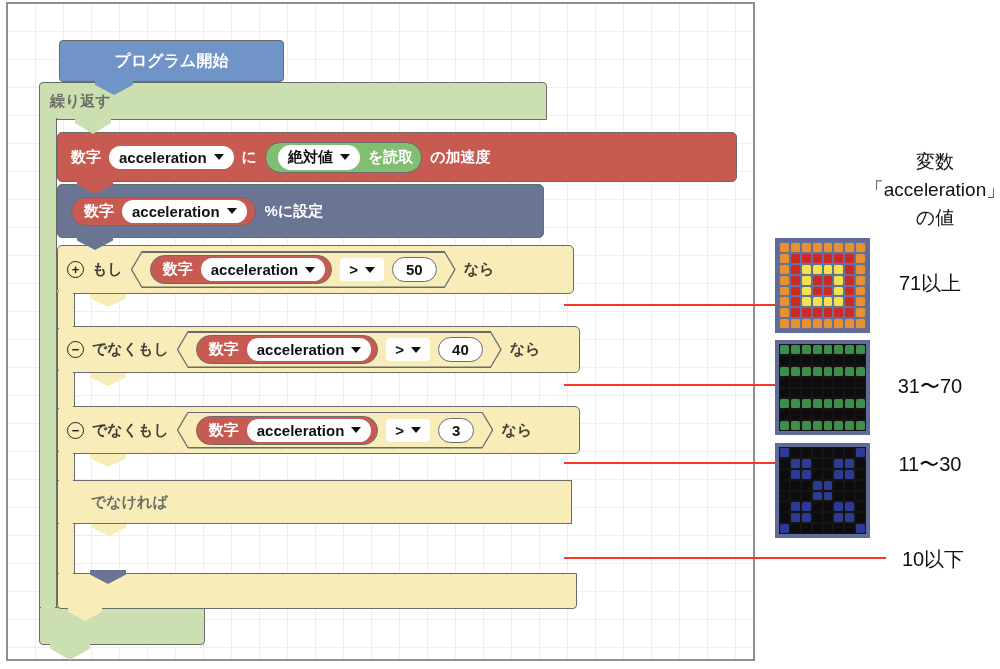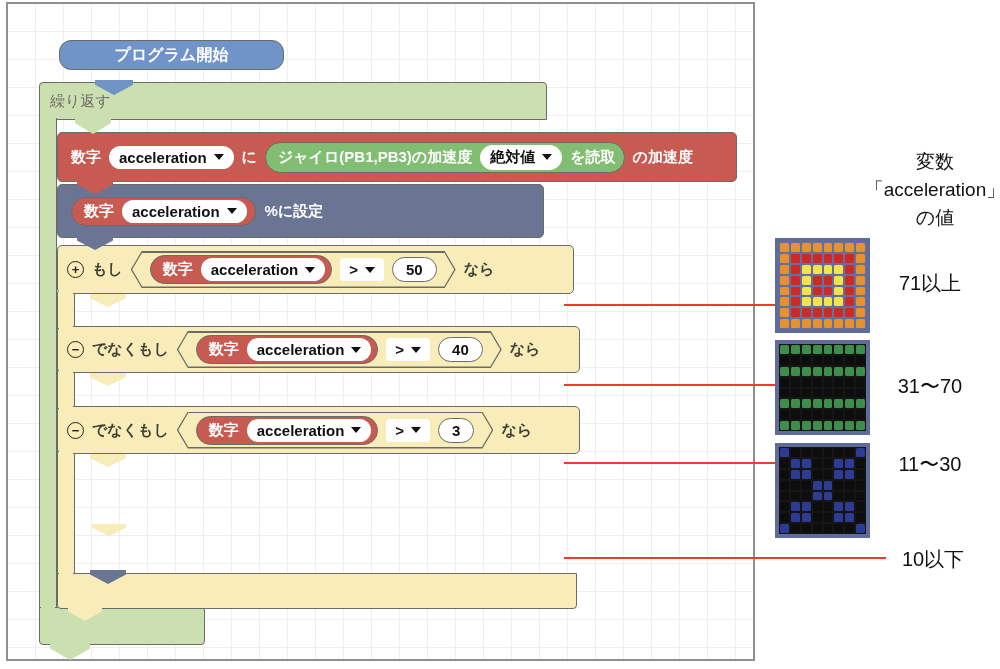--- a/index.html
+++ b/index.html
@@ -17,21 +17,21 @@
   .z1{z-index:1}.z2{z-index:2}
   .fill-start{background:#7094C8}.fill-green{background:#CBDFB0}.fill-red{background:#C75B52}
   .fill-rep{background:#81BE72}.fill-slate{background:#6A7593}.fill-yellow{background:#F8ECB8}
   .rad{border-radius:5px}
   .spine{border-width:0 1.5px;}
   .patch{position:absolute;z-index:3;}
   .tab{position:absolute;z-index:4;clip-path:polygon(0 0,100% 0,100% 32%,50% 100%,0 32%);
        filter:drop-shadow(1px 1px 0 rgba(107,107,107,.75)) drop-shadow(-1px 0 0 rgba(107,107,107,.5));}
   
   .wt{color:#fff;font-weight:bold;font-size:15px;}
-  .gt{color:#6d6d64;font-weight:normal;font-size:15px;}
+  .gt{color:#6d6d64;font-weight:bold;font-size:15px;}
   .yt{color:#403f36;font-weight:bold;font-size:15px;}
   .dd{background:#fff;border-radius:15px;padding:3px 10px;display:inline-flex;align-items:center;
       font-weight:bold;font-size:15px;color:#111;}
   .dd-sq{border-radius:4px;padding:3px 9px;}
   .caret{width:0;height:0;border-left:5px solid transparent;border-right:5px solid transparent;
          border-top:6px solid #111;display:inline-block;margin-left:7px;}
   .rep-pill{border:1.5px solid #6b6b6b;border-radius:17px;display:inline-flex;align-items:center;
             gap:8px;padding:2px 8px 2px 12px;}
   .oval{background:#fff;border:1.5px solid #6b6b6b;border-radius:16px;padding:3px 13px;
         font-weight:bold;font-size:15px;color:#111;}
@@ -64,36 +64,35 @@
 
     <div class="blk fill-green z1" style="left:31px;top:78px;width:508px;height:38px;border-radius:4px 4px 0 0;padding-left:10px;">
       <span class="gt">繰り返す</span>
     </div>
     <div class="blk fill-green spine z1" style="left:31px;top:114px;width:18px;height:491px;"></div>
     <div class="patch fill-green" style="left:33px;top:112px;width:14px;height:5px;"></div>
     <div class="blk fill-green z1" style="left:31px;top:603px;width:166px;height:38px;border-radius:0 0 4px 4px;"></div>
     <div class="patch fill-green" style="left:33px;top:601px;width:14px;height:5px;"></div>
     <div class="tab fill-green" style="left:42px;top:639px;width:40px;height:17px;"></div>
 
-    <div class="blk fill-start z2" style="left:51px;top:36px;width:225px;height:30px;border-radius:12px;justify-content:center;">
+    <div class="blk fill-start z2" style="left:51px;top:36px;width:225px;height:42px;border-radius:4px;justify-content:center;">
       <span class="wt" style="font-size:16px;">プログラム開始</span>
     </div>
     <div class="tab fill-start" style="left:87px;top:76px;width:38px;height:15px;"></div>
 
     <div class="tab fill-green" style="left:67px;top:114px;width:36px;height:16px;"></div>
 
     <div class="blk fill-red z2 rad" style="left:49px;top:128px;width:680px;height:50px;padding-left:13px;gap:8px;">
       <span class="wt">数字</span>
       <span class="dd">
         <span>acceleration</span>
         <span class="caret"></span>
       </span>
       <span class="wt">に</span>
       <span class="rep-pill fill-rep">
-        <span class="wt">ジャイロ(PB1,PB3)の加速度</span>
         <span class="dd">
           <span>絶対値</span>
           <span class="caret"></span>
         </span>
         <span class="wt">を読取</span>
       </span>
       <span class="wt">の加速度</span>
     </div>
     <div class="tab fill-red" style="left:69px;top:176px;width:36px;height:14px;"></div>
 
@@ -187,20 +186,23 @@
             <span>&gt;</span>
             <span class="caret"></span>
           </span>
           <span class="oval">3</span>
         </span>
       </span>
       <span class="yt">なら</span>
     </div>
     <div class="tab fill-yellow" style="left:82px;top:450px;width:36px;height:13px;"></div>
 
+    <div class="blk fill-yellow z2" style="left:49px;top:476px;width:515px;height:44px;padding-left:33px;">
+      <span class="gt">でなければ</span>
+    </div>
 
     <div class="tab fill-yellow" style="left:84px;top:520px;width:34px;height:12px;"></div>
     <div class="tab fill-slate" style="left:82px;top:566px;width:36px;height:14px;"></div>
 
     <div class="blk fill-yellow z2" style="left:49px;top:569px;width:520px;height:36px;border-radius:0 0 4px 4px;"></div>
     <div class="tab fill-yellow" style="left:60px;top:603px;width:34px;height:14px;"></div>
 
   </div>
 
   <div class="rline" style="left:564px;top:304px;width:211px;"></div>

